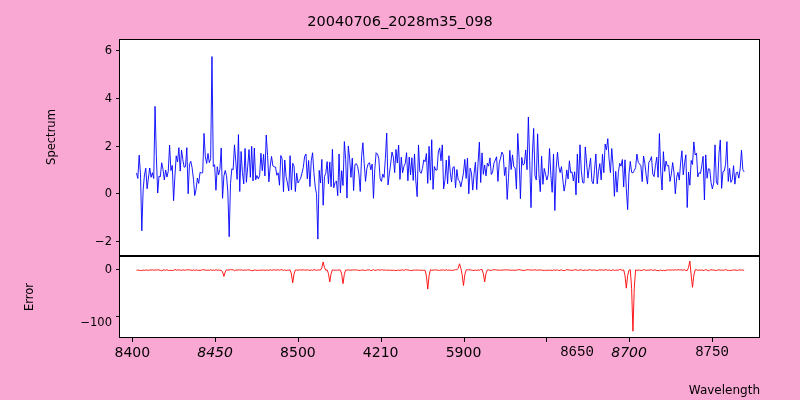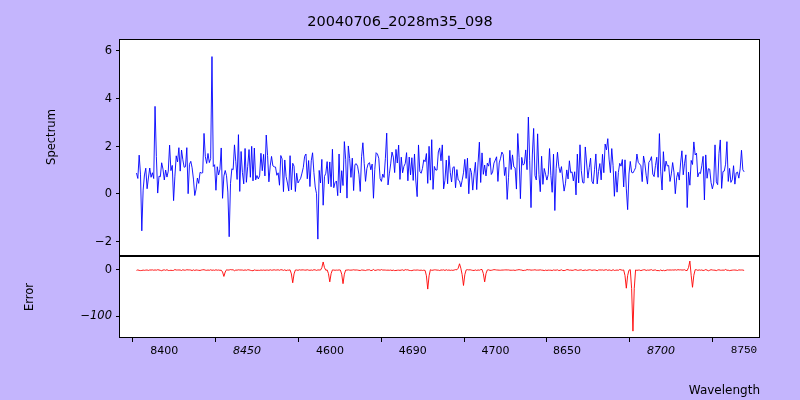--- a/index.html
+++ b/index.html
@@ -10,21 +10,21 @@
   body {
     width: 800px;
     height: 400px;
     font-family: "DejaVu Sans", sans-serif;
     overflow: hidden;
   }
   #figure {
     position: relative;
     width: 800px;
     height: 400px;
-    background: #c4b5fd;
+    background: #f9a8d4;
   }
   #fig-title {
     position: absolute;
     left: 0;
     top: 13px;
     width: 800px;
     text-align: center;
     font-size: 14.5px;
     color: #000000;
     letter-spacing: 0px;
@@ -74,25 +74,24 @@
     position: absolute;
     text-align: right;
     font-size: 11.5px;
     color: #000000;
     white-space: nowrap;
     transform: translateY(-50%);
   }
   .xtick-label {
     position: absolute;
     text-align: center;
-    font-size: 11px;
+    font-size: 14px;
     color: #000000;
     white-space: nowrap;
     transform: translateX(-50%);
-    margin-left: 32px;
   }
   
   .ylabel {
     position: absolute;
     font-size: 11.5px;
     color: #000000;
     transform-origin: 50% 50%;
     transform: rotate(-90deg);
     white-space: nowrap;
     text-align: center;
@@ -144,38 +143,38 @@
     </div>
 
   <div class="axes" id="axes-error">
     <svg class="plot-svg" id="svg-error" viewBox="0 0 641 82" preserveAspectRatio="none">
         <path d="M16.56 13.73 L17.89 13.23 L19.22 13.73 L20.55 13.93 L21.88 13.80 L23.20 13.43 L24.53 13.69 L25.86 13.45 L27.19 13.31 L28.51 13.78 L29.84 13.30 L31.17 13.36 L32.50 13.21 L33.83 13.56 L35.15 13.25 L36.48 13.53 L37.81 13.03 L39.14 13.33 L40.47 13.69 L41.79 14.06 L43.12 13.37 L44.45 13.17 L45.78 13.65 L47.11 12.99 L48.43 13.81 L49.76 13.79 L51.09 13.62 L52.42 13.82 L53.75 13.73 L55.07 12.86 L56.40 13.37 L57.73 13.33 L59.06 13.30 L60.39 13.34 L61.71 13.84 L63.04 13.06 L64.37 13.53 L65.70 13.51 L67.03 13.05 L68.35 13.26 L69.68 13.23 L71.01 13.36 L72.34 13.89 L73.67 13.18 L74.99 13.80 L76.32 13.27 L77.65 13.47 L78.98 13.65 L80.30 13.80 L81.63 13.38 L82.96 13.11 L84.29 13.04 L85.62 13.50 L86.94 13.67 L88.27 13.35 L89.60 13.63 L90.93 13.10 L92.26 13.64 L93.58 13.38 L94.91 13.69 L96.24 13.10 L97.57 13.57 L98.90 13.33 L100.22 13.65 L101.55 13.53 L102.88 15.38 L104.21 19.92 L105.54 15.38 L106.86 13.08 L108.19 13.42 L109.52 13.31 L110.85 12.89 L112.18 13.15 L113.50 13.13 L114.83 14.09 L116.16 13.38 L117.49 13.49 L118.82 13.12 L120.14 13.33 L121.47 13.33 L122.80 13.36 L124.13 13.69 L125.46 13.22 L126.78 13.64 L128.11 13.07 L129.44 13.22 L130.77 13.63 L132.10 13.92 L133.42 14.09 L134.75 13.24 L136.08 13.61 L137.41 13.67 L138.73 13.64 L140.06 13.74 L141.39 13.33 L142.72 13.62 L144.05 13.34 L145.37 13.67 L146.70 13.41 L148.03 13.39 L149.36 13.65 L150.69 13.08 L152.01 13.57 L153.34 13.39 L154.67 13.11 L156.00 13.46 L157.33 13.34 L158.65 13.13 L159.98 13.62 L161.31 13.05 L162.64 13.18 L163.97 13.75 L165.29 13.11 L166.62 13.95 L167.95 13.43 L169.28 13.54 L170.61 13.19 L171.93 17.33 L173.26 26.41 L174.59 17.33 L175.92 13.31 L177.25 13.32 L178.57 13.68 L179.90 13.09 L181.23 13.41 L182.56 13.24 L183.89 13.21 L185.21 13.43 L186.54 13.46 L187.87 13.08 L189.20 13.48 L190.52 13.65 L191.85 13.33 L193.18 13.67 L194.51 13.05 L195.84 13.22 L197.16 13.73 L198.49 13.25 L199.82 13.33 L201.15 13.42 L202.48 10.93 L203.80 5.10 L205.13 10.93 L206.46 13.62 L207.79 13.24 L209.12 17.05 L210.44 25.48 L211.77 17.05 L213.10 13.22 L214.43 13.38 L215.76 13.60 L217.08 13.42 L218.41 13.53 L219.74 13.24 L221.07 13.42 L222.40 17.60 L223.72 27.33 L225.05 17.60 L226.38 13.40 L227.71 13.45 L229.04 13.19 L230.36 13.46 L231.69 13.49 L233.02 13.36 L234.35 13.09 L235.68 13.39 L237.00 13.28 L238.33 13.42 L239.66 13.68 L240.99 13.87 L242.32 13.30 L243.64 13.43 L244.97 13.59 L246.30 13.87 L247.63 13.30 L248.95 13.19 L250.28 13.12 L251.61 13.93 L252.94 13.69 L254.27 12.77 L255.59 13.77 L256.92 13.59 L258.25 13.16 L259.58 13.15 L260.91 13.57 L262.23 12.89 L263.56 13.42 L264.89 13.35 L266.22 13.41 L267.55 13.58 L268.87 13.44 L270.20 13.62 L271.53 13.38 L272.86 13.88 L274.19 13.45 L275.51 13.93 L276.84 13.82 L278.17 13.57 L279.50 13.49 L280.83 13.70 L282.15 13.40 L283.48 13.16 L284.81 13.87 L286.14 12.94 L287.47 13.24 L288.79 13.12 L290.12 13.74 L291.45 13.86 L292.78 13.95 L294.11 13.48 L295.43 13.38 L296.76 13.51 L298.09 13.30 L299.42 13.47 L300.74 13.67 L302.07 13.46 L303.40 13.79 L304.73 13.51 L306.06 13.73 L307.38 19.27 L308.71 32.89 L310.04 19.27 L311.37 13.02 L312.70 13.66 L314.02 13.50 L315.35 13.17 L316.68 13.21 L318.01 13.46 L319.34 13.48 L320.66 13.86 L321.99 13.30 L323.32 13.42 L324.65 13.15 L325.98 13.81 L327.30 13.05 L328.63 13.63 L329.96 13.32 L331.29 13.71 L332.62 13.48 L333.94 13.70 L335.27 13.33 L336.60 12.92 L337.93 13.13 L339.26 11.49 L340.58 6.95 L341.91 11.49 L343.24 18.16 L344.57 29.19 L345.90 18.16 L347.22 13.27 L348.55 12.97 L349.88 13.25 L351.21 13.10 L352.54 13.43 L353.86 13.72 L355.19 13.81 L356.52 13.28 L357.85 13.80 L359.17 13.30 L360.50 13.59 L361.83 12.97 L363.16 12.77 L364.49 17.05 L365.81 25.48 L367.14 17.05 L368.47 13.25 L369.80 13.16 L371.13 13.72 L372.45 13.66 L373.78 13.34 L375.11 12.97 L376.44 13.08 L377.77 13.33 L379.09 13.39 L380.42 13.53 L381.75 13.57 L383.08 13.40 L384.41 13.38 L385.73 13.25 L387.06 13.21 L388.39 13.29 L389.72 13.26 L391.05 13.54 L392.37 13.58 L393.70 13.56 L395.03 13.45 L396.36 13.79 L397.69 13.38 L399.01 13.19 L400.34 12.95 L401.67 13.22 L403.00 13.42 L404.33 13.87 L405.65 13.66 L406.98 13.59 L408.31 12.94 L409.64 13.19 L410.96 13.13 L412.29 13.49 L413.62 13.39 L414.95 13.32 L416.28 13.08 L417.60 13.48 L418.93 13.44 L420.26 13.42 L421.59 13.17 L422.92 13.47 L424.24 13.54 L425.57 13.92 L426.90 13.44 L428.23 13.82 L429.56 13.44 L430.88 13.56 L432.21 13.54 L433.54 13.87 L434.87 13.24 L436.20 13.52 L437.52 13.48 L438.85 13.16 L440.18 13.88 L441.51 13.64 L442.84 13.09 L444.16 13.85 L445.49 13.90 L446.82 13.64 L448.15 12.97 L449.48 13.05 L450.80 13.52 L452.13 13.44 L453.46 13.69 L454.79 13.57 L456.12 13.08 L457.44 13.06 L458.77 13.63 L460.10 13.61 L461.43 13.27 L462.75 13.19 L464.08 13.84 L465.41 13.66 L466.74 13.34 L468.07 13.75 L469.39 13.42 L470.72 13.09 L472.05 13.21 L473.38 13.70 L474.71 13.43 L476.03 13.31 L477.36 13.53 L478.69 14.05 L480.02 13.28 L481.35 13.25 L482.67 13.36 L484.00 13.25 L485.33 13.64 L486.66 13.19 L487.99 13.05 L489.31 13.74 L490.64 13.21 L491.97 13.63 L493.30 13.86 L494.63 12.98 L495.95 13.78 L497.28 13.61 L498.61 13.37 L499.94 13.65 L501.27 12.76 L502.59 13.22 L503.92 13.54 L505.25 13.27 L506.58 18.99 L507.91 31.97 L509.23 18.99 L510.56 13.53 L511.89 12.99 L513.22 32.20 L514.55 75.98 L515.87 32.20 L517.20 13.29 L518.53 13.69 L519.86 13.44 L521.18 13.43 L522.51 13.96 L523.84 13.49 L525.17 13.13 L526.50 13.08 L527.82 13.82 L529.15 13.42 L530.48 13.56 L531.81 13.28 L533.14 12.96 L534.46 13.78 L535.79 13.41 L537.12 13.24 L538.45 13.92 L539.78 13.87 L541.10 14.07 L542.43 13.24 L543.76 14.12 L545.09 13.58 L546.42 14.04 L547.74 13.66 L549.07 13.24 L550.40 13.37 L551.73 13.30 L553.06 13.39 L554.38 13.27 L555.71 13.41 L557.04 13.07 L558.37 13.51 L559.70 12.96 L561.02 13.26 L562.35 13.15 L563.68 13.35 L565.01 13.32 L566.34 13.04 L567.66 13.85 L568.99 13.86 L570.32 10.66 L571.65 4.17 L572.97 18.72 L574.30 31.04 L575.63 18.72 L576.96 13.02 L578.29 13.08 L579.61 13.70 L580.94 13.22 L582.27 13.57 L583.60 13.28 L584.93 13.86 L586.25 13.58 L587.58 12.87 L588.91 13.48 L590.24 14.10 L591.57 13.61 L592.89 13.01 L594.22 13.34 L595.55 13.50 L596.88 13.52 L598.21 13.97 L599.53 13.33 L600.86 13.11 L602.19 13.56 L603.52 13.55 L604.85 13.43 L606.17 13.54 L607.50 12.76 L608.83 13.59 L610.16 13.56 L611.49 13.97 L612.81 13.68 L614.14 13.48 L615.47 13.37 L616.80 13.35 L618.13 13.51 L619.45 13.83 L620.78 13.19 L622.11 13.37 L623.44 13.32 L624.77 13.38 L626.09 13.77" fill="none" stroke="#ff0000" stroke-width="0.9" stroke-linejoin="round" vector-effect="non-scaling-stroke"></path>
       </svg>
   </div>
   <div id="ylabel-error" class="ylabel">Error</div>
   <div id="error-ticks">
       <div class="ytick-mark" style="left: 115.5px; top: 315.8px;"></div>
-      <div class="ytick-label" style="left: 59px; top: 315px; width: 53px; font-style: italic;">−100</div>
+      <div class="ytick-label" style="left: 59px; top: 322px; width: 53px;">−100</div>
       <div class="ytick-mark" style="left: 115.5px; top: 269.4px;"></div>
       <div class="ytick-label" style="left: 59px; top: 269.4px; width: 53px;">0</div>
     </div>
 
   <div id="x-ticks">
       <div class="xtick-mark" style="left: 132.3px; top: 338px;"></div>
       <div class="xtick-label" style="left: 132.3px; top: 344px;">8400</div>
       <div class="xtick-mark" style="left: 215.1px; top: 338px;"></div>
       <div class="xtick-label" style="left: 215.1px; top: 344px; font-style: italic;">8450</div>
       <div class="xtick-mark" style="left: 297.9px; top: 338px;"></div>
-      <div class="xtick-label" style="left: 297.9px; top: 344px;">4600</div>
+      <div class="xtick-label" style="left: 297.9px; top: 344px;">8500</div>
       <div class="xtick-mark" style="left: 380.7px; top: 338px;"></div>
-      <div class="xtick-label" style="left: 380.7px; top: 344px;">4690</div>
+      <div class="xtick-label" style="left: 380.7px; top: 344px;">4210</div>
       <div class="xtick-mark" style="left: 463.5px; top: 338px;"></div>
-      <div class="xtick-label" style="left: 463.5px; top: 344px;">4700</div>
+      <div class="xtick-label" style="left: 463.5px; top: 344px;">5900</div>
       <div class="xtick-mark" style="left: 546.3px; top: 338px;"></div>
-      <div class="xtick-label" style="left: 535px; top: 344px;">8650</div>
+      <div class="xtick-label" style="left: 577px; top: 344px; font-family: Liberation Mono, monospace;">8650</div>
       <div class="xtick-mark" style="left: 629.1px; top: 338px;"></div>
       <div class="xtick-label" style="left: 629.1px; top: 344px; font-style: italic;">8700</div>
       <div class="xtick-mark" style="left: 712px; top: 338px;"></div>
       <div class="xtick-label" style="left: 712px; top: 344px; font-family: Liberation Mono, monospace;">8750</div>
     </div>
   <div id="xlabel-wavelength">Wavelength</div>
 
 </div>
 
 </body></html>

